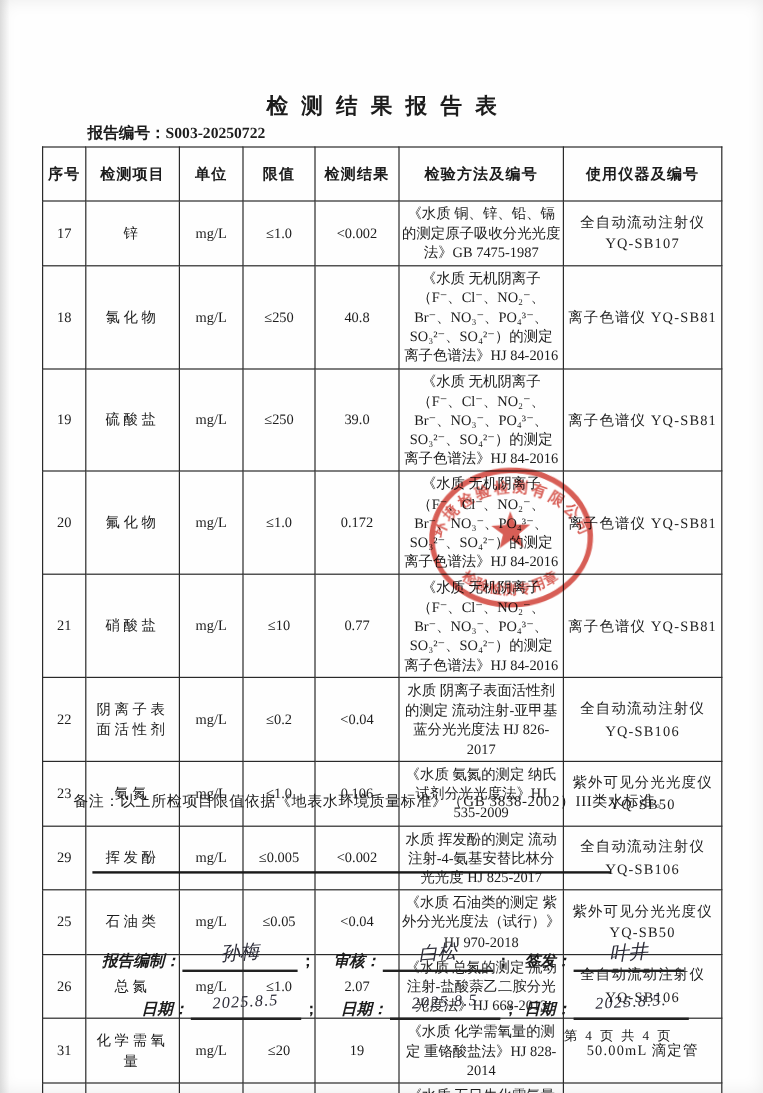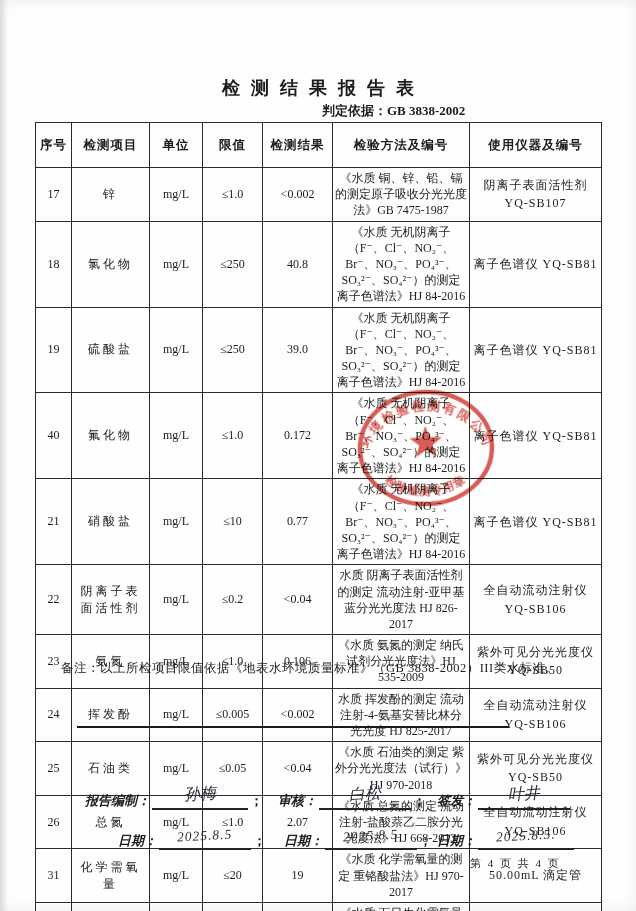--- a/index.html
+++ b/index.html
@@ -69,21 +69,21 @@
   }
 </style>
 </head>
 <body>
 
 <div class="page">
 
   <div class="doc-title">检测结果报告表</div>
 
   <div class="info-line">
-    <span class="info-right"><span>判定依据：</span><span>GB 3838-2002</span></span>
+    <span class="info-left"><span>报告编号：</span><span>S003-20250722</span></span>
   </div>
 
   <table class="report">
     <colgroup>
       <col class="c-no">
         <col class="c-item">
         <col class="c-unit">
         <col class="c-limit">
       <col class="c-result">
         <col class="c-method">
@@ -101,42 +101,42 @@
       </tr>
     </thead>
     <tbody id="tbody">
         <tr>
       <td>17</td>
       <td class="item">锌</td>
       <td>mg/L</td>
       <td>≤1.0</td>
       <td>&lt;0.002</td>
       <td class="method">《水质 铜、锌、铅、镉的测定原子吸收分光光度法》GB 7475-1987</td>
-      <td class="instr">阴离子表面活性剂 YQ-SB107</td>
+      <td class="instr">全自动流动注射仪 YQ-SB107</td>
     </tr>
         <tr>
       <td>18</td>
       <td class="item">氯化物</td>
       <td>mg/L</td>
       <td>≤250</td>
       <td>40.8</td>
       <td class="method">《水质 无机阴离子（F⁻、Cl⁻、NO₂⁻、Br⁻、NO₃⁻、PO₄³⁻、SO₃²⁻、SO₄²⁻）的测定 离子色谱法》HJ 84-2016</td>
       <td class="instr">离子色谱仪 YQ-SB81</td>
     </tr>
         <tr>
       <td>19</td>
       <td class="item">硫酸盐</td>
       <td>mg/L</td>
       <td>≤250</td>
       <td>39.0</td>
       <td class="method">《水质 无机阴离子（F⁻、Cl⁻、NO₂⁻、Br⁻、NO₃⁻、PO₄³⁻、SO₃²⁻、SO₄²⁻）的测定 离子色谱法》HJ 84-2016</td>
       <td class="instr">离子色谱仪 YQ-SB81</td>
     </tr>
         <tr>
-      <td>40</td>
+      <td>20</td>
       <td class="item">氟化物</td>
       <td>mg/L</td>
       <td>≤1.0</td>
       <td>0.172</td>
       <td class="method">《水质 无机阴离子（F⁻、Cl⁻、NO₂⁻、Br⁻、NO₃⁻、PO₄³⁻、SO₃²⁻、SO₄²⁻）的测定 离子色谱法》HJ 84-2016</td>
       <td class="instr">离子色谱仪 YQ-SB81</td>
     </tr>
         <tr>
       <td>21</td>
       <td class="item">硝酸盐</td>
@@ -158,21 +158,21 @@
         <tr>
       <td>23</td>
       <td class="item">氨氮</td>
       <td>mg/L</td>
       <td>≤1.0</td>
       <td>0.106</td>
       <td class="method">《水质 氨氮的测定 纳氏试剂分光光度法》HJ 535-2009</td>
       <td class="instr">紫外可见分光光度仪 YQ-SB50</td>
     </tr>
         <tr>
-      <td>24</td>
+      <td>29</td>
       <td class="item">挥发酚</td>
       <td>mg/L</td>
       <td>≤0.005</td>
       <td>&lt;0.002</td>
       <td class="method">水质 挥发酚的测定 流动注射-4-氨基安替比林分光光度 HJ 825-2017</td>
       <td class="instr">全自动流动注射仪 YQ-SB106</td>
     </tr>
         <tr>
       <td>25</td>
       <td class="item">石油类</td>
@@ -190,21 +190,21 @@
       <td>2.07</td>
       <td class="method">《水质 总氮的测定 流动注射-盐酸萘乙二胺分光光度法》HJ 668-2013</td>
       <td class="instr">全自动流动注射仪 YQ-SB106</td>
     </tr>
         <tr>
       <td>31</td>
       <td class="item">化学需氧量</td>
       <td>mg/L</td>
       <td>≤20</td>
       <td>19</td>
-      <td class="method">《水质 化学需氧量的测定 重铬酸盐法》HJ 970-2017</td>
+      <td class="method">《水质 化学需氧量的测定 重铬酸盐法》HJ 828-2014</td>
       <td class="instr">50.00mL 滴定管</td>
     </tr>
         <tr>
       <td>28</td>
       <td class="item">五日生化需氧量</td>
       <td>mg/L</td>
       <td>≤4</td>
       <td>0.53</td>
       <td class="method">《水质 五日生化需氧量（BOD₅）的测定 稀释与接种法》HJ 505-2009</td>
       <td class="instr">溶解氧仪 YQ-SB63</td>

